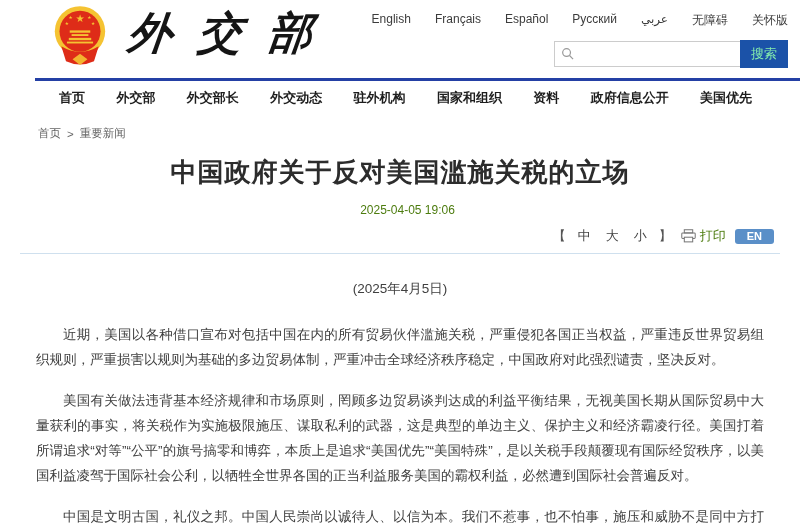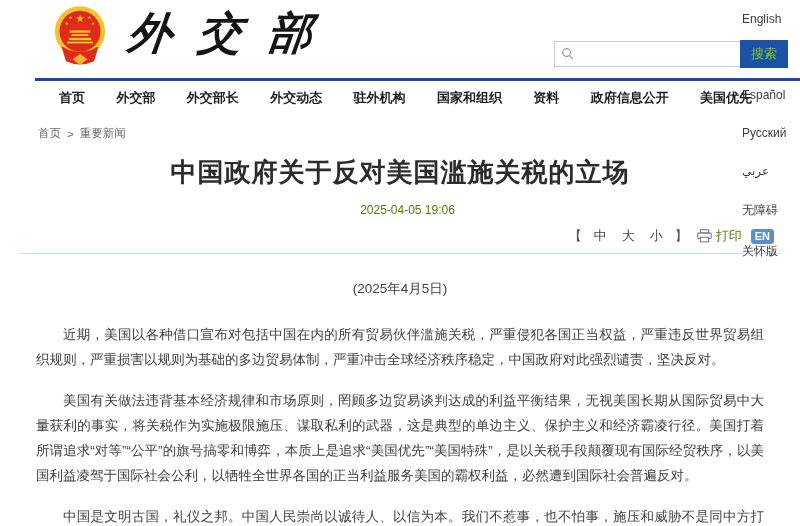--- a/index.html
+++ b/index.html
@@ -7,28 +7,28 @@
     font-family:"Liberation Sans","DejaVu Sans",sans-serif; color:#333; }
 
   
   .header { position:relative; height:78px; background:#fff; }
   .emblem { position:absolute; left:52px; top:5px; width:56px; height:62px; }
   .calligraphy { position:absolute; left:128px; top:4px;
     font-family:"DejaVu Serif","Liberation Serif",serif;
     font-style:italic; font-weight:700; font-size:44px; color:#151515;
     letter-spacing:26px; transform:skewX(-6deg); white-space:nowrap; }
   .lang-bar { position:absolute; right:12px; top:12px; display:flex; gap:24px;
-    font-size:12px; color:#3c3c3c;flex-direction:column; }
+    font-size:12px; color:#3c3c3c; }
   .lang-bar span { cursor:pointer; }
   .search-area { position:absolute; right:12px; top:40px; display:flex; align-items:center; }
   .search-input-wrap { position:relative; }
   .search-input { width:186px; height:26px; border:1px solid #ccc; border-right:none;
     padding:0 6px 0 26px; font-size:12px; outline:none; color:#333; }
   .mag-icon { position:absolute; left:7px; top:6px; width:13px; height:13px; }
-  .search-btn { width:48px; height:28px; background:#1b52a8; color:#84cc16; border:none;
+  .search-btn { width:48px; height:28px; background:#1b52a8; color:#86efac; border:none;
     font-size:13px; cursor:pointer; font-family:inherit; }
 
   
   .nav { margin-left:35px; border-top:3px solid #2440a5; height:36px;
     display:flex; align-items:center; justify-content:space-between;
     padding:0 48px 0 24px; }
   .nav-item { font-size:13px; font-weight:700; color:#1d1d1d; cursor:pointer; white-space:nowrap; }
 
   
   .breadcrumb { margin:12px 0 0 38px; font-size:11.5px; color:#666;
@@ -39,21 +39,21 @@
   .article-title { margin-top:14px; text-align:center; font-size:26px; font-weight:700;
     color:#2c2c2c; letter-spacing:1px; }
   .article-date { margin-top:13px; text-align:center; font-size:12px; color:#4d7c0f;margin-left:15px; }
   .toolbar { margin:10px 26px 0 0; display:flex; justify-content:flex-end;
     align-items:center; gap:9px; font-size:13px; color:#555; }
   .fs-bracket { color:#555; }
   .fs-opt { cursor:pointer; margin:0 3px; color:#444; }
   .print-ctl { display:flex; align-items:center; gap:4px; color:#4d7c0f; cursor:pointer; }
   .print-ctl svg { display:block; }
   .en-badge { background:#5a8fc8; color:#fff; font-size:11px; font-weight:700;
-    border-radius:3px; padding:2px 4px; cursor:pointer; line-height:1; }
+    border-radius:3px; padding:2px 12px; cursor:pointer; line-height:1; }
   .divider { margin:8px 20px 0 20px; border-bottom:1px solid #cfe0ee; }
 
   
   .article-body { padding:26px 36px 0 36px; font-size:13.5px; color:#404040; }
   .dateline { text-align:center; margin-bottom:24px; }
   .para { margin-top:16px; text-indent:2em; text-align:justify; line-height:25px; }
 </style>
 </head>
 <body>
 

